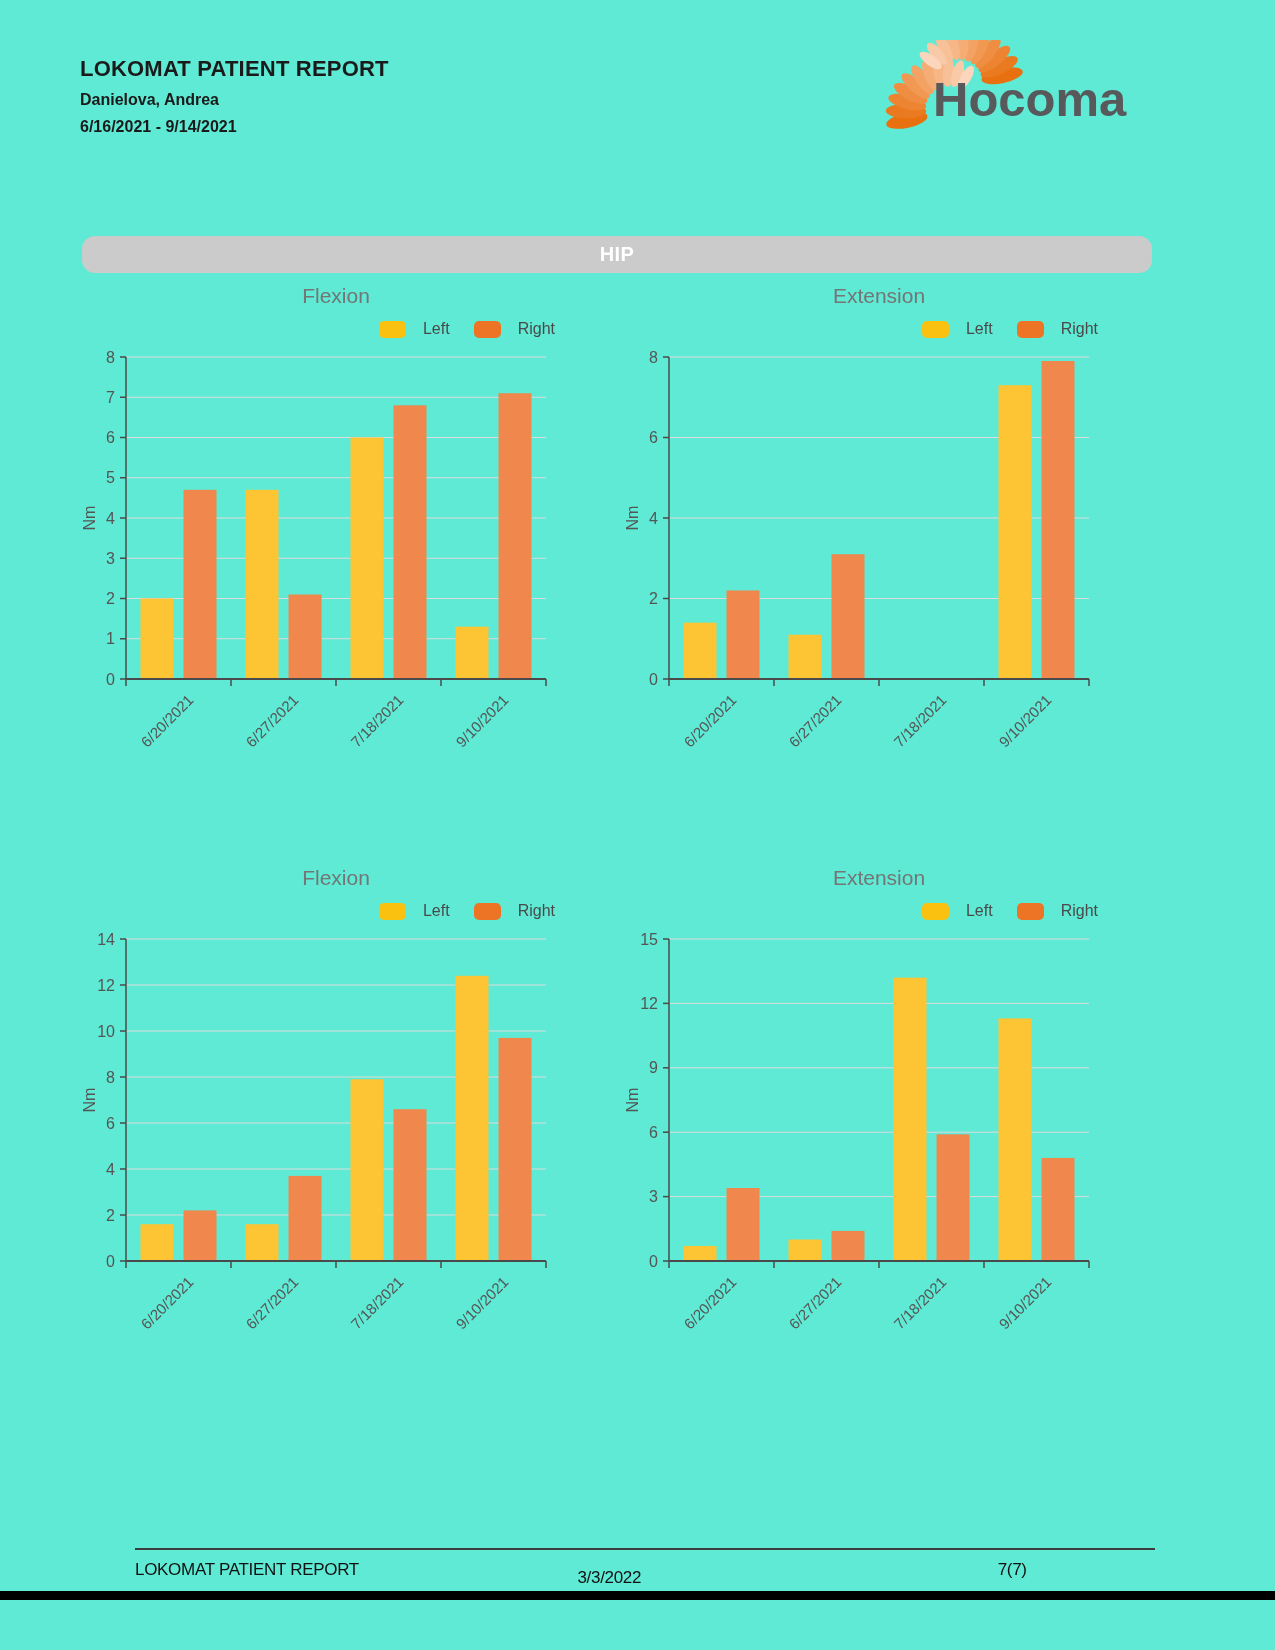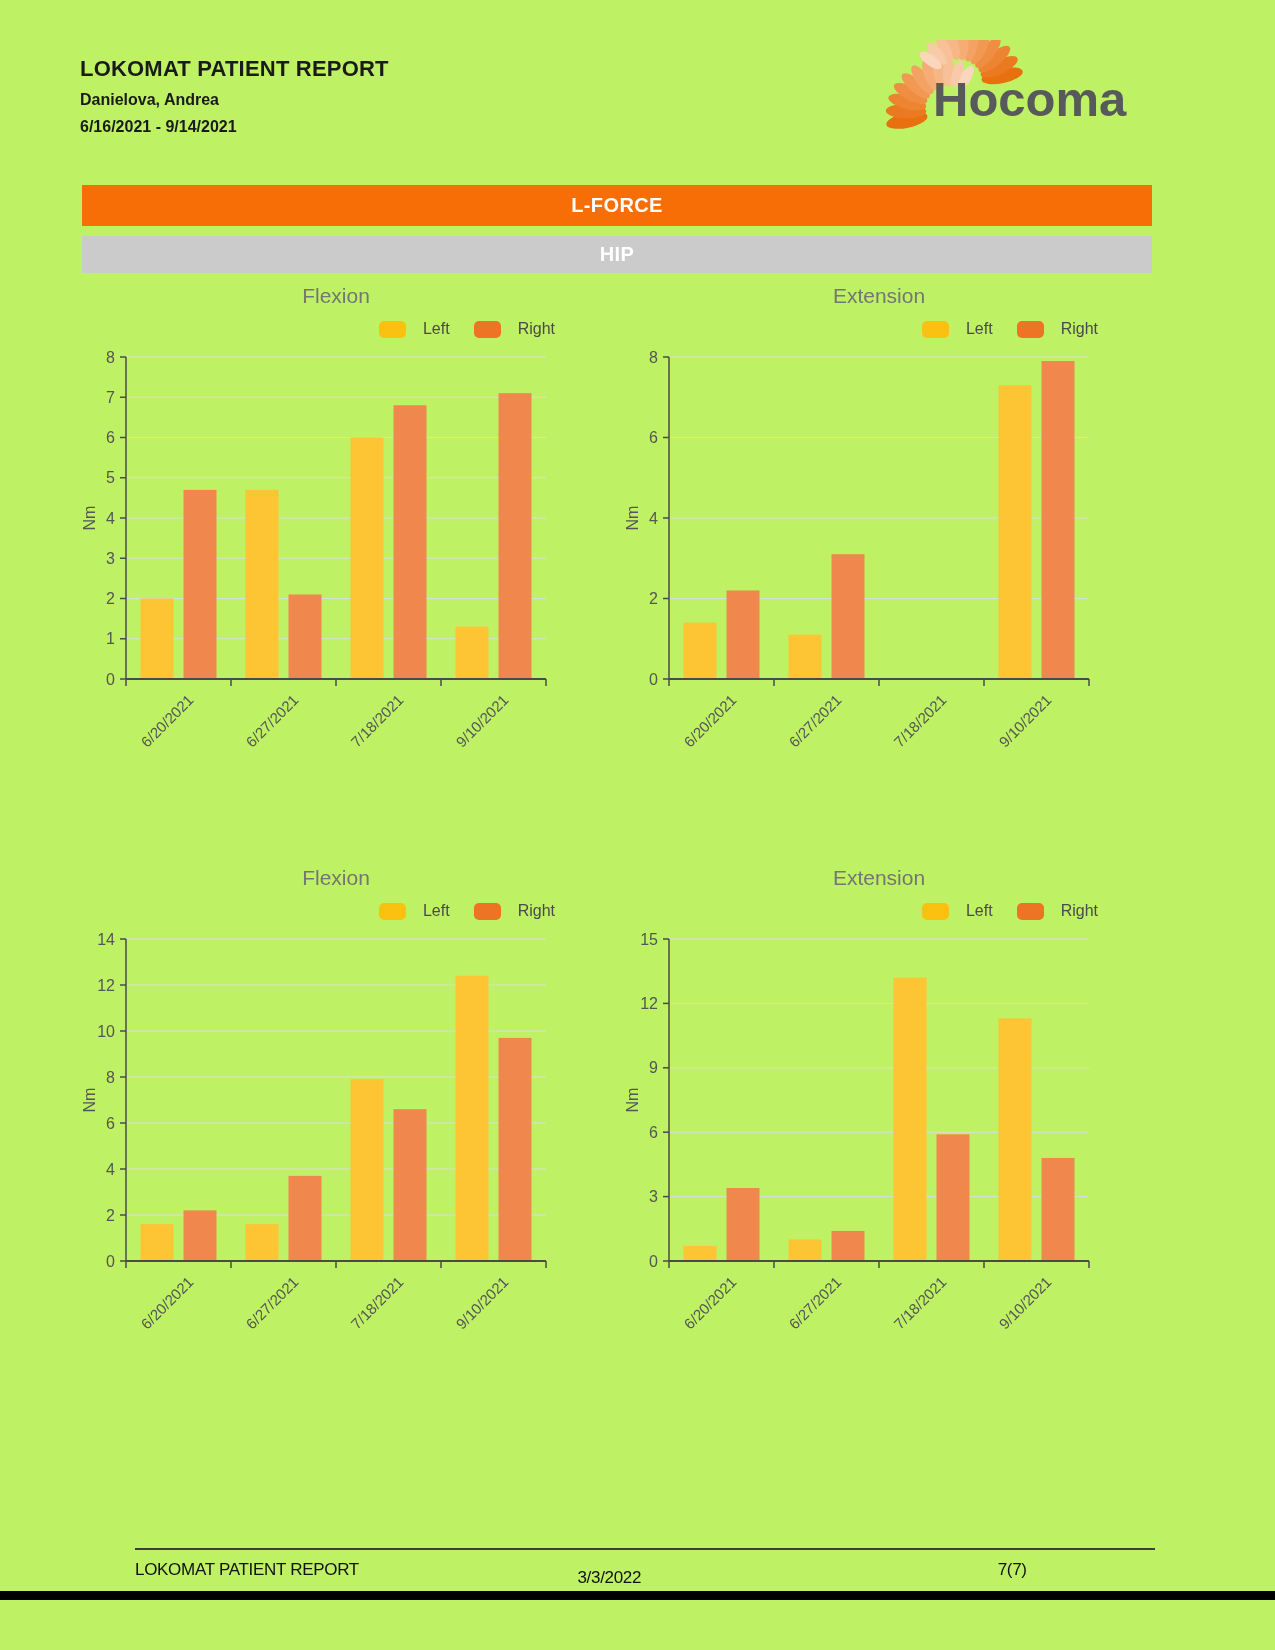--- a/index.html
+++ b/index.html
@@ -1,18 +1,18 @@
 <!DOCTYPE html>
 <html><head>
 <meta charset="utf-8">
 <style>
   * { margin:0; padding:0; box-sizing:border-box; }
   html,body { background:#fff; }
   body { font-family:"Liberation Sans", sans-serif; }
-  .page { position:relative; width:1275px; height:1650px; background:#bef264; overflow:hidden; }
+  .page { position:relative; width:1275px; height:1650px; background:#5eead4; overflow:hidden; }
 
   
   .header-text { position:absolute; left:80px; top:56px; color:#1a1a1a; }
   .report-title { font-size:22px; font-weight:bold; letter-spacing:0.2px; }
   .patient-name, .date-range { font-size:16px; font-weight:bold; margin-top:9px; }
   .logo { position:absolute; left:845px; top:40px; width:290px; height:112px; }
 
   
   .banner { position:absolute; left:82px; width:1070px; text-align:center; color:#fff; font-weight:bold; }
   .banner-lforce { top:185px; height:41px; line-height:41px; font-size:20px; letter-spacing:0.4px; }
@@ -72,22 +72,21 @@
         <ellipse cx="126.31646763271038" cy="4.8740959706477796" rx="17" ry="6.4" fill="#F3A264" transform="rotate(-78 126.31646763271038 4.8740959706477796)"></ellipse>
         <ellipse cx="117.16230320466573" cy="4.0087726610061765" rx="16.2" ry="6.18" fill="#F5AC75" transform="rotate(-91.19999999999999 117.16230320466573 4.0087726610061765)"></ellipse>
         <ellipse cx="108.05240451340582" cy="5.25667355485475" rx="15.399999999999999" ry="5.96" fill="#F6B686" transform="rotate(-104.39999999999999 108.05240451340582 5.25667355485475)"></ellipse>
         <ellipse cx="99.46815859520554" cy="8.551856830751404" rx="14.6" ry="5.74" fill="#F8C097" transform="rotate(-117.6 99.46815859520554 8.551856830751404)"></ellipse>
         <ellipse cx="91.86317584039578" cy="13.720197773929744" rx="13.8" ry="5.52" fill="#F9CAA8" transform="rotate(-130.8 91.86317584039578 13.720197773929744)"></ellipse>
         <ellipse cx="85.63932022500211" cy="20.48858990830107" rx="13" ry="5.3" fill="#FBD6BC" transform="rotate(-144 85.63932022500211 20.48858990830107)"></ellipse>
         <text x="88" y="76" font-size="49" fill="#58595B" font-family="&quot;Liberation Sans&quot;, sans-serif" font-weight="bold">Hocoma</text>
       </svg>
   </div>
 
-  <div class="banner banner-lforce" style="background: rgb(248, 110, 6);">L-FORCE</div>
-  <div class="banner banner-hip" style="background: rgb(203, 203, 203);">HIP</div>
+  <div class="banner banner-hip" style="background: rgb(203, 203, 203); border-radius: 13px;">HIP</div>
 
   <div class="chart-block chart-hip-flexion">
     <div class="chart-title">Flexion</div>
     <div class="legend">
       <span class="swatch swatch-left" style="background: rgb(251, 193, 16);"></span>
       <span class="legend-label">Left</span>
       <span class="swatch swatch-right" style="background: rgb(238, 116, 37);"></span>
       <span class="legend-label">Right</span>
     </div>
     <svg class="chart-svg" width="482" height="410" viewBox="0 0 482 410">

